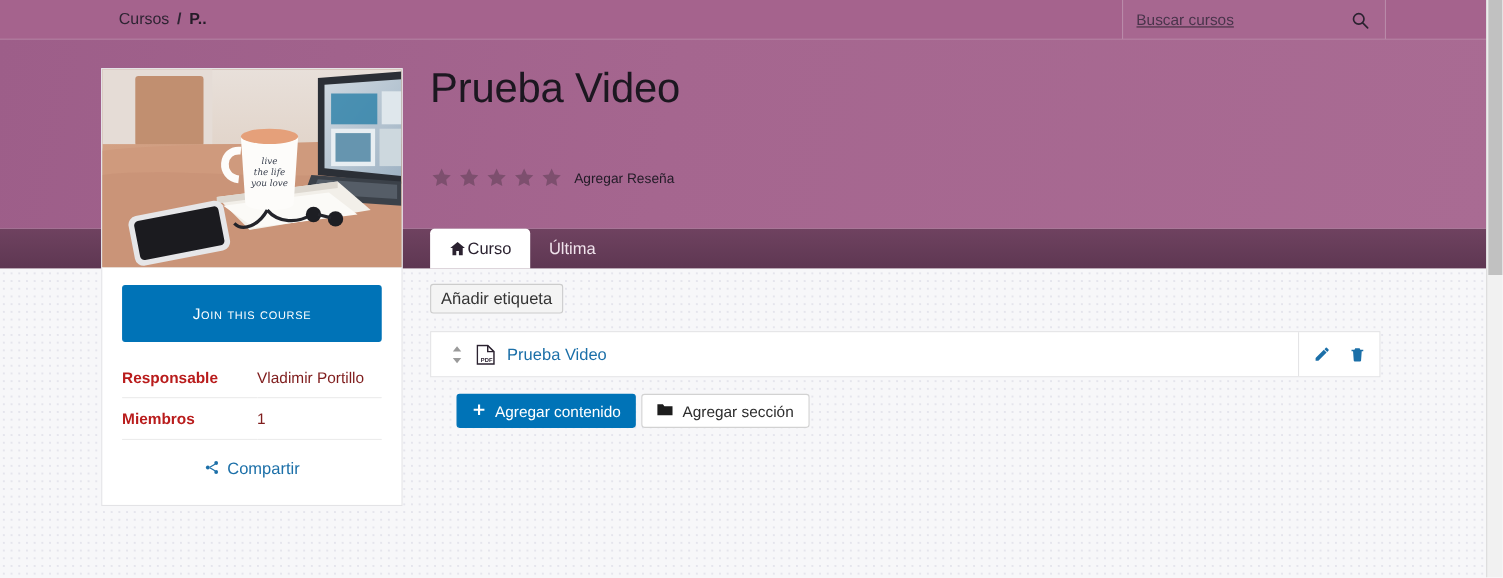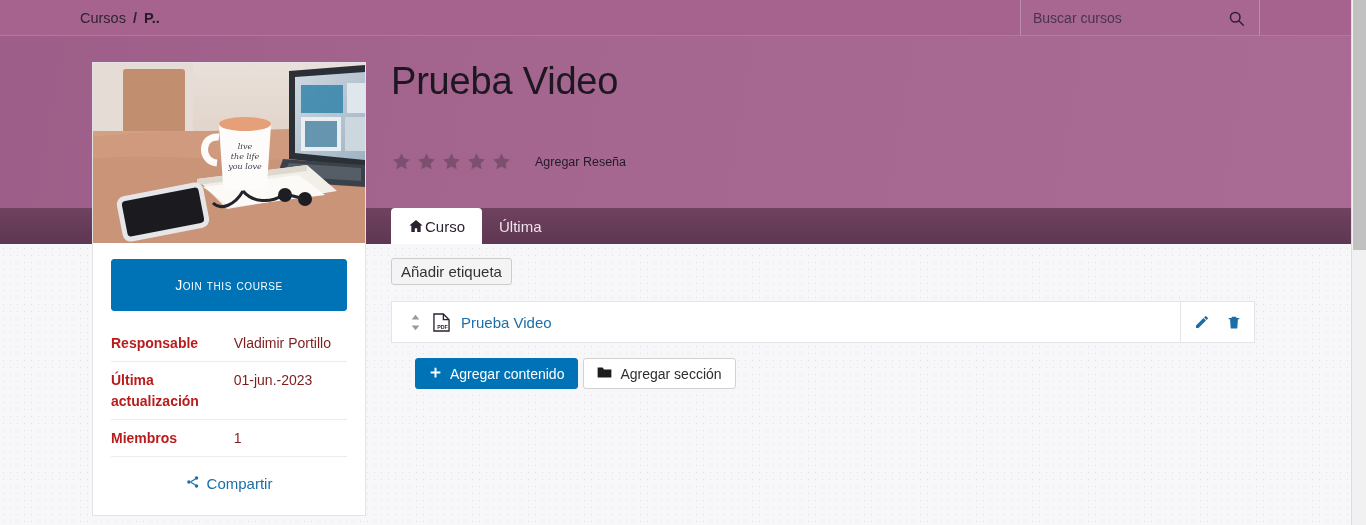--- a/index.html
+++ b/index.html
@@ -24,41 +24,41 @@
   }
 
   
   .crumb-bar {
     position: absolute; left: 0; top: 0;
     width: 1351px; height: 36px;
     background: #a5638d;
     border-bottom: 1px solid #b07a9c;
   }
   .crumb-inner {
-    position: absolute; left: 80px; top: 0;
+    position: absolute; left: 108px; top: 0;
     height: 36px; display: flex; align-items: center;
     font-size: 14.5px; color: #2e2433;
   }
   .crumb-link { color: #2e2433; text-decoration: none; }
   .crumb-sep { margin: 0 7px; font-weight: bold; color: #2e2433; }
   .crumb-current { font-weight: bold; color: #241c28; }
 
   .search-wrap {
     position: absolute; right: 91px; top: 0;
     width: 240px; height: 36px;
     border-left: 1px solid #b98aa9;
     border-right: 1px solid #b98aa9;
     display: flex; align-items: center;
     background: rgba(255,255,255,0.03);
   }
   .search-input {
     border: 0; outline: 0; background: transparent;
     font-family: "Liberation Sans", sans-serif;
     font-size: 14px; color: #2e2433;
-    padding: 16px 12px; width: 200px; height: 34px;
+    padding: 16px 12px; width: 200px; height: 34px; text-decoration: underline;
   }
   .search-input::placeholder { color: #3a2c40; opacity: 0.85; }
   .search-icon {
     width: 30px; height: 34px; display: flex;
     align-items: center; justify-content: center;
     color: #2b2230; cursor: pointer;
   }
 
   
   .hero {
@@ -72,21 +72,21 @@
     font-weight: normal; letter-spacing: -0.2px;
     margin: 0; line-height: 1.1;
   }
   .rating-row {
     position: absolute; left: 391px; top: 115px;
     display: flex; align-items: center;
   }
   .stars { display: flex; gap: 4px; }
   .star { width: 21px; height: 21px; color: #7d4f6e; display: block; cursor: pointer; }
   .add-review {
-    margin-left: 23px; font-size: 12.5px;
+    margin-left: 10px; font-size: 12.5px;
     color: #221b27; text-decoration: none; cursor: pointer;
   }
 
   
   .tab-band {
     position: absolute; left: 0; top: 208px;
     width: 1351px; height: 36px;
     background: linear-gradient(180deg, #6f4260 0%, #5e3752 100%);
   }
   .tabs {
@@ -310,24 +310,20 @@
     </div>
     <div class="side-body">
       <button class="join-btn">Join this Course</button>
       <table class="info-table">
         <tbody>
             <tr>
           <td class="k">Responsable</td>
           <td class="v">Vladimir Portillo</td>
         </tr>
         <tr>
-          <td class="k">Última actualización</td>
-          <td class="v">01-jun.-2023</td>
-        </tr>
-        <tr>
           <td class="k">Miembros</td>
           <td class="v">1</td>
         </tr>
       </tbody>
         </table>
       <div class="share-row">
         <a class="share-link" href="#">
           <span>
             <svg width="14" height="14" viewBox="0 0 24 24" fill="currentColor">
                 <circle cx="18" cy="5" r="3"></circle>

